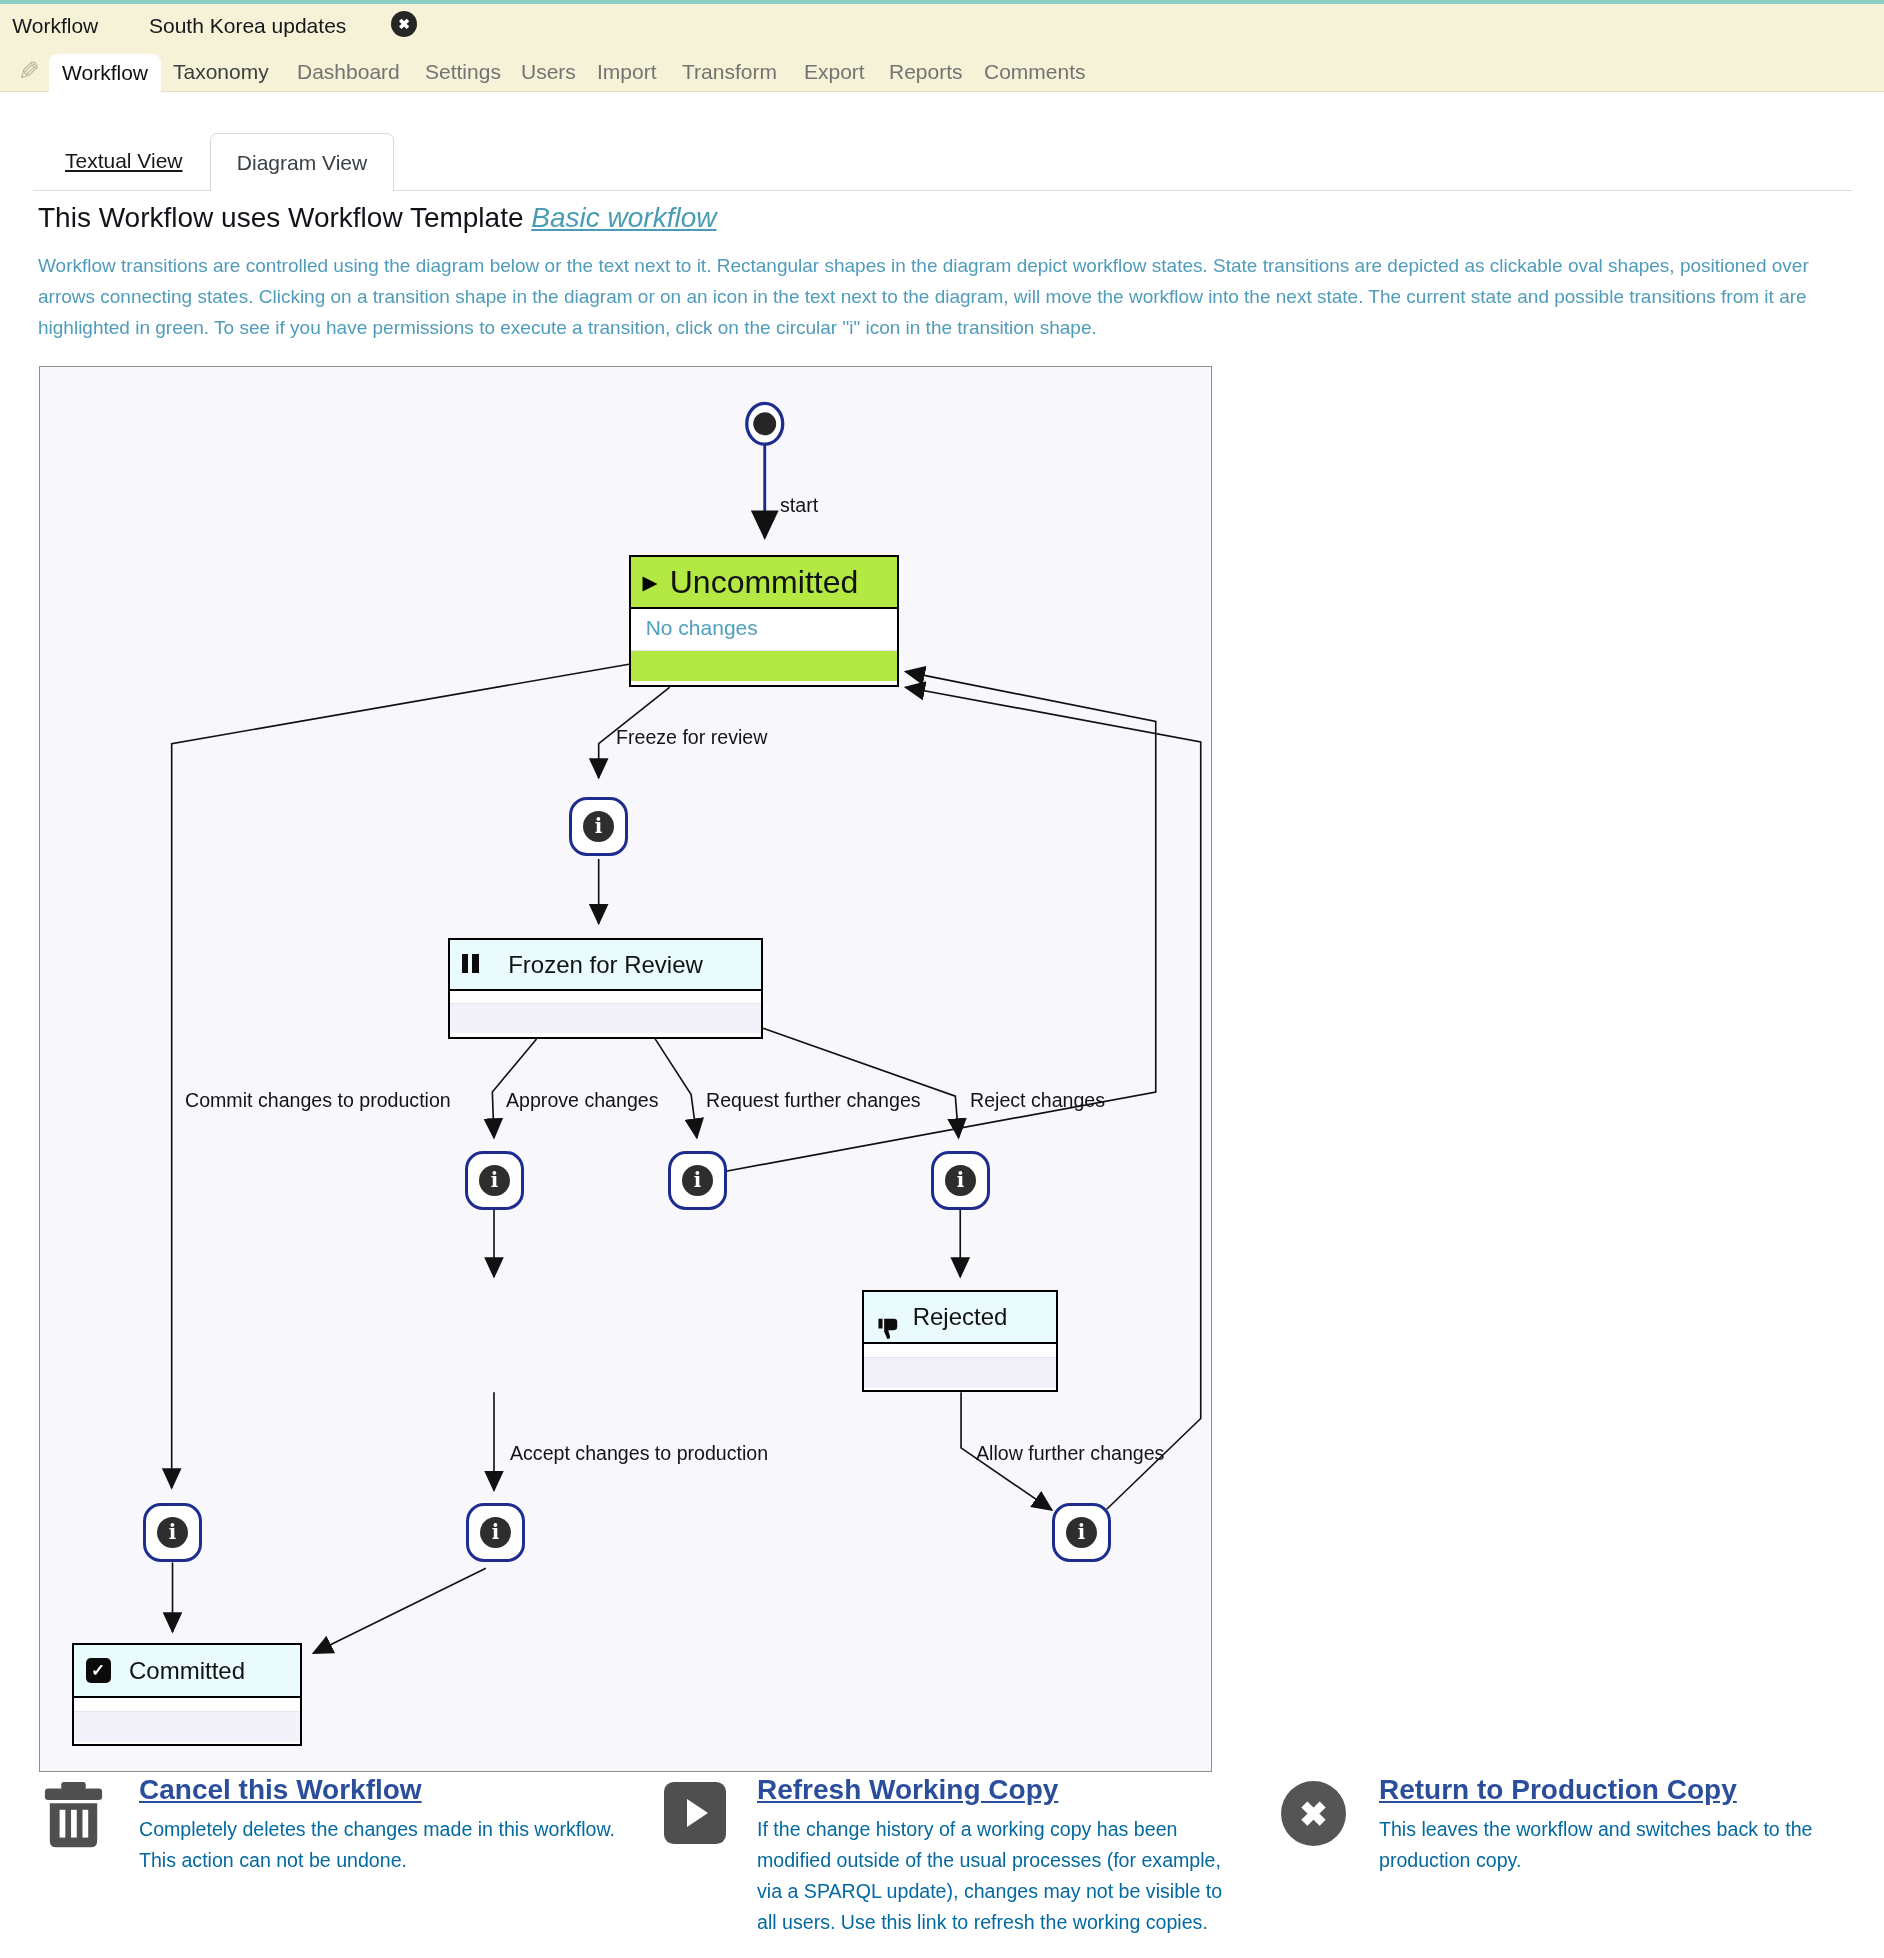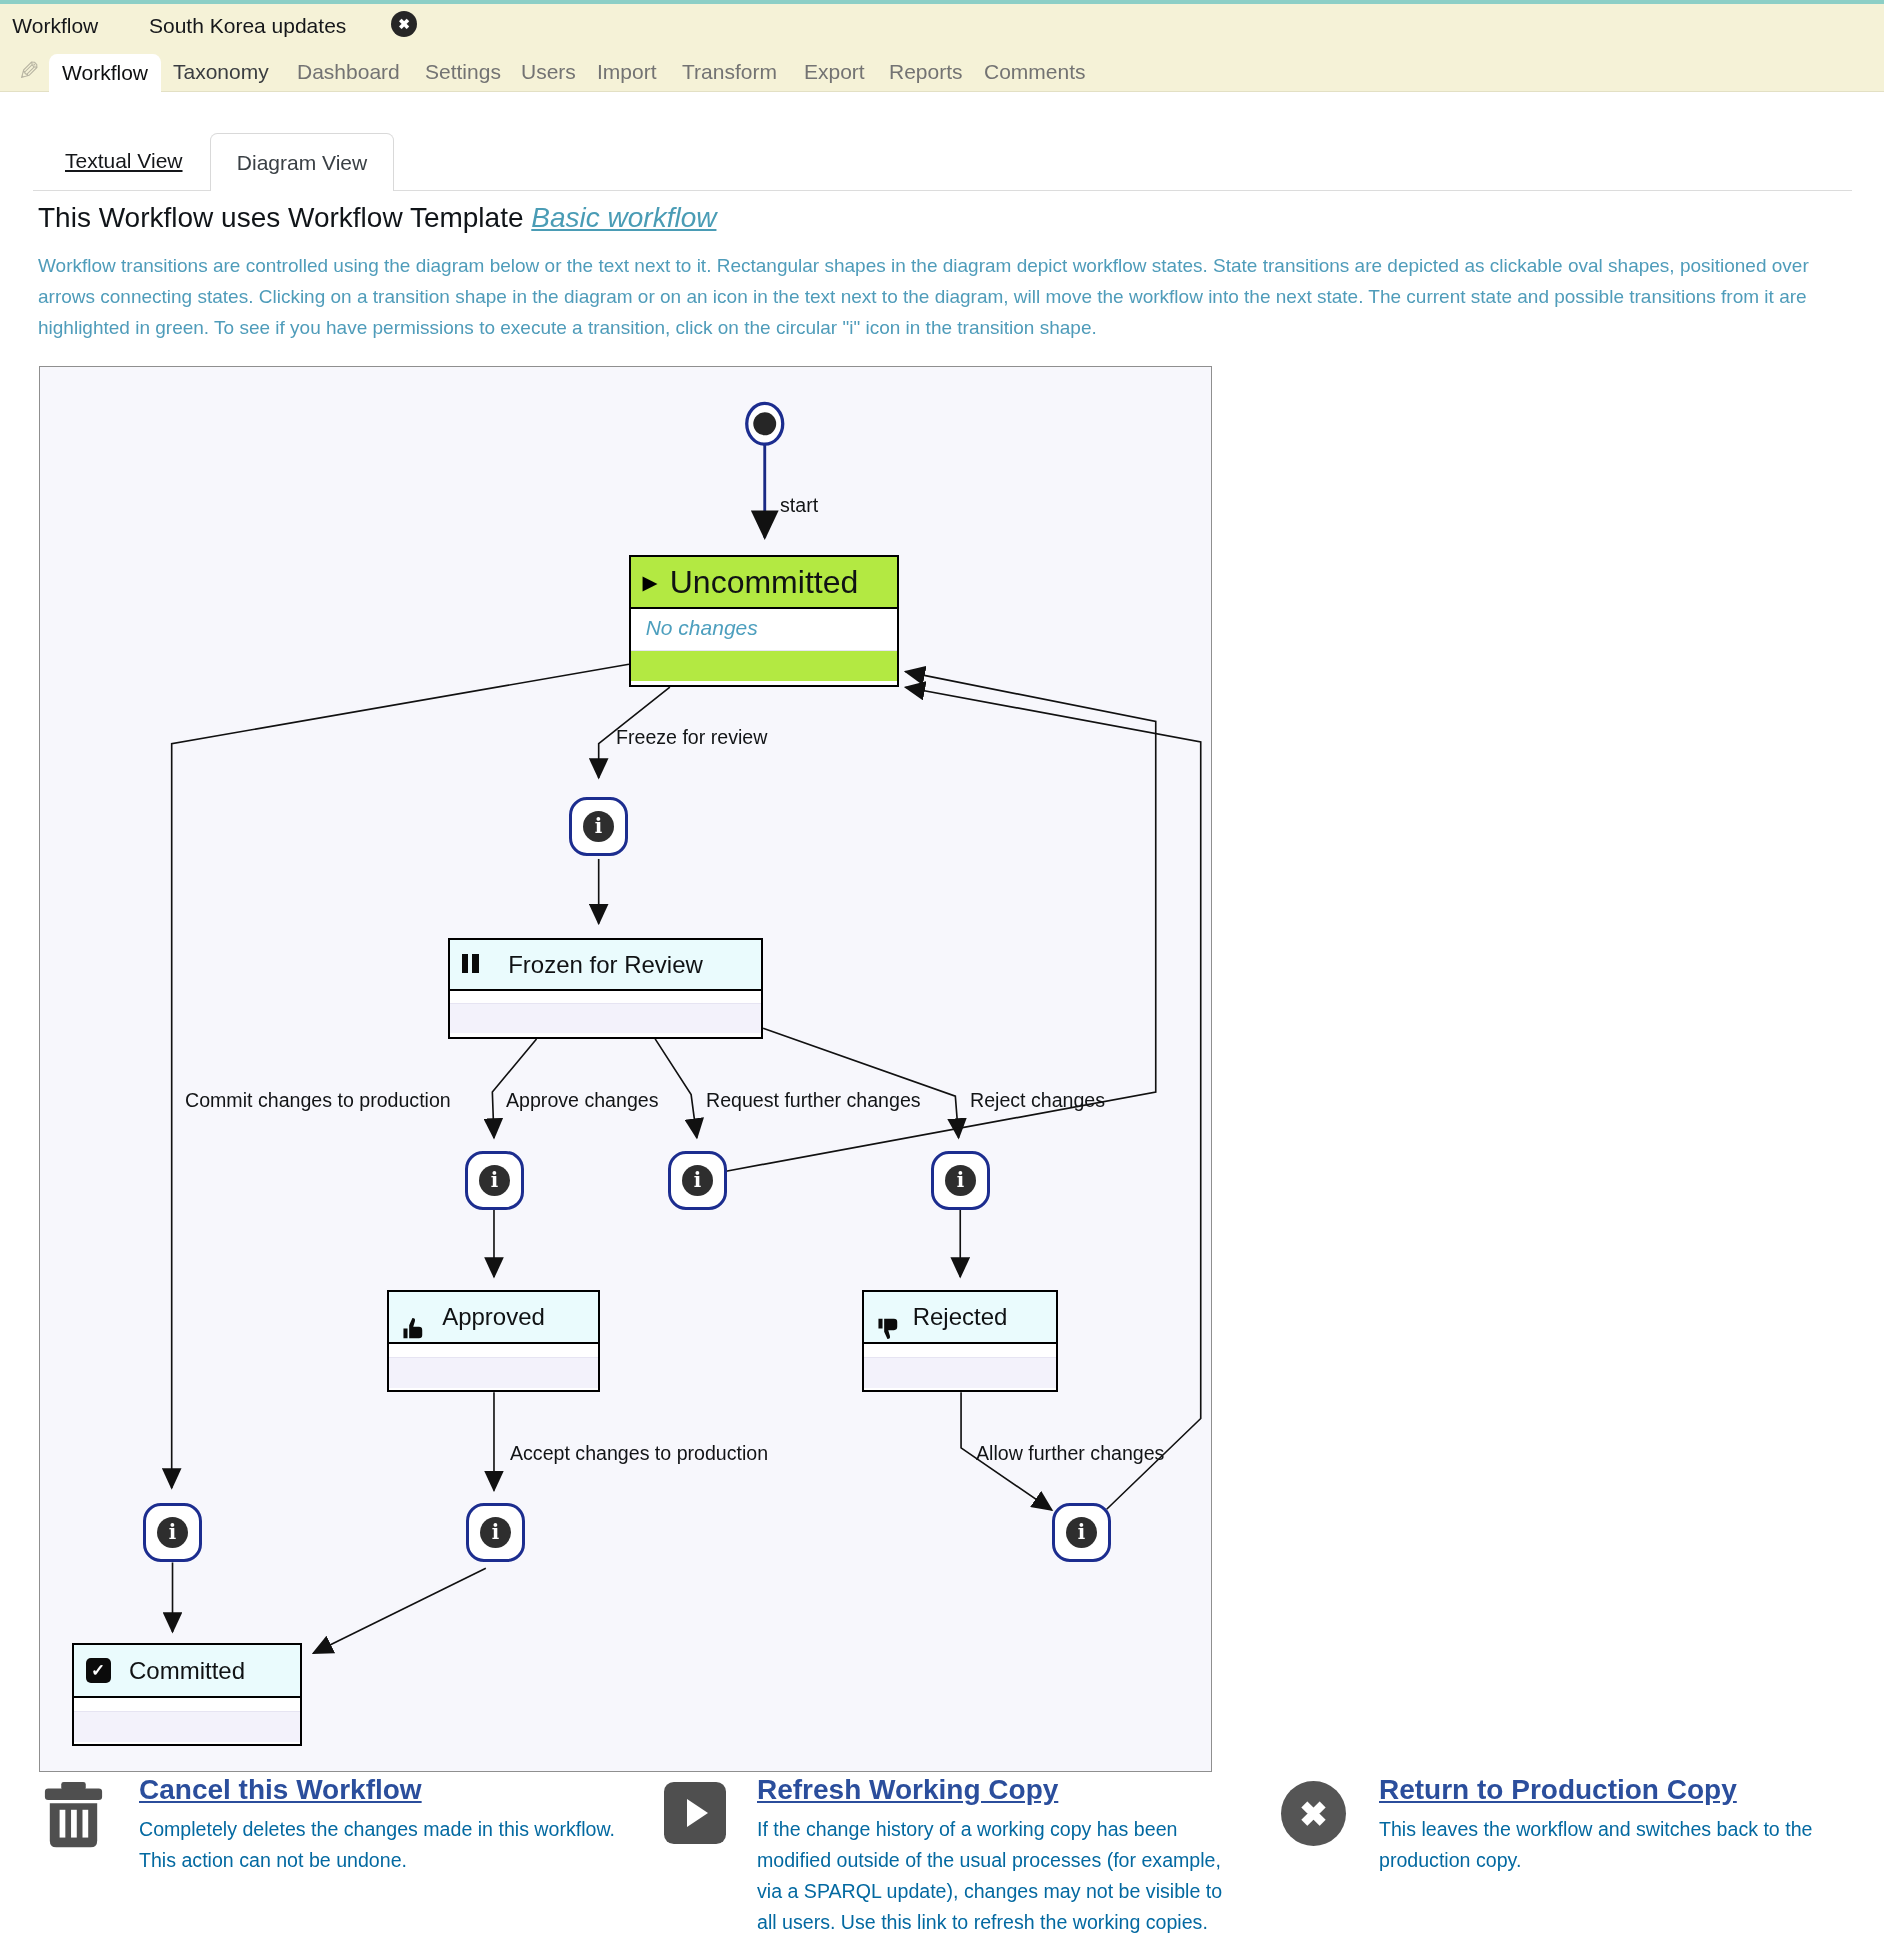--- a/index.html
+++ b/index.html
@@ -55,21 +55,21 @@
                  display:flex; align-items:center; justify-content:center; }
 
   
   .state { position:absolute; border:2.5px solid #000; background:#fff; z-index:3; }
   .state .title { display:flex; align-items:center; border-bottom:2.5px solid #000;
                   position:relative; }
   .state .title .sicon { position:absolute; left:11.5px; }
   .state .title .sname { width:100%; text-align:center; font-size:24px; color:#101214; }
   .state .body { position:relative; background:#fff; }
   .state .body a { position:absolute; left:14.7px; top:6.5px; font-size:21px; color:#4d9fbe;
-                   text-decoration:none; cursor:pointer;font-style:italic; }
+                   text-decoration:none; cursor:pointer; }
   .state .strip { border-top:0.8px solid #e6e4f2; }
 
   .dlabel { position:absolute; font-size:19.6px; color:#121416; white-space:nowrap; z-index:2; }
 
   .pausebar { display:inline-block; width:6.5px; height:19px; background:#0b0b0b; margin-right:4.1px; }
   .checkicon { width:25px; height:25px; background:#0b0b0b; border-radius:4.9px; color:#fff;
                font-size:17px; font-weight:bold; display:flex; align-items:center; justify-content:center; }
 
   
   .action-title { font-size:28px; font-weight:bold; color:#2b4e9c; text-decoration:underline;
@@ -191,32 +191,20 @@
 
   <div class="state" style="left:408px;top:571px;width:315px;height:101px">
     <div class="title" style="height:51px;background:#eafbfd">
       <span class="sicon"><span class="pausebar"></span><span class="pausebar"></span></span>
       <span class="sname">Frozen for Review</span>
     </div>
     <div class="body" style="height:12.3px"></div>
     <div class="strip" style="height:30px;background:#f3f2fb"></div>
   </div>
 
-  <div class="state" style="left:347px;top:923px;width:213px;height:102px">
-    <div class="title" style="height:52px;background:#eafbfd">
-      <span class="sicon">
-        <svg width="24.5" height="23" viewBox="0 0 30 28">
-            <path d="M3,14 h5 v12 h-5 z M10,26 h12 q4,0 4,-4 l0,-6 q0,-4 -4,-4 h-7 l2,-7 q1,-4 -3,-4 l-4,9 v16 z" fill="#0b0b0b"></path>
-          </svg>
-      </span>
-      <span class="sname">Approved</span>
-    </div>
-    <div class="body" style="height:13px"></div>
-    <div class="strip" style="height:31px;background:#f3f2fb"></div>
-  </div>
 
   <div class="state" style="left:822px;top:923px;width:196px;height:102px">
     <div class="title" style="height:52px;background:#eafbfd">
       <span class="sicon">
         <svg width="24.5" height="23" viewBox="0 0 30 28">
             <path d="M3,2 h5 v12 h-5 z M10,2 h12 q4,0 4,4 l0,6 q0,4 -4,4 h-7 l2,7 q1,4 -3,4 l-4,-9 v-16 z" fill="#0b0b0b"></path>
           </svg>
       </span>
       <span class="sname">Rejected</span>
     </div>

